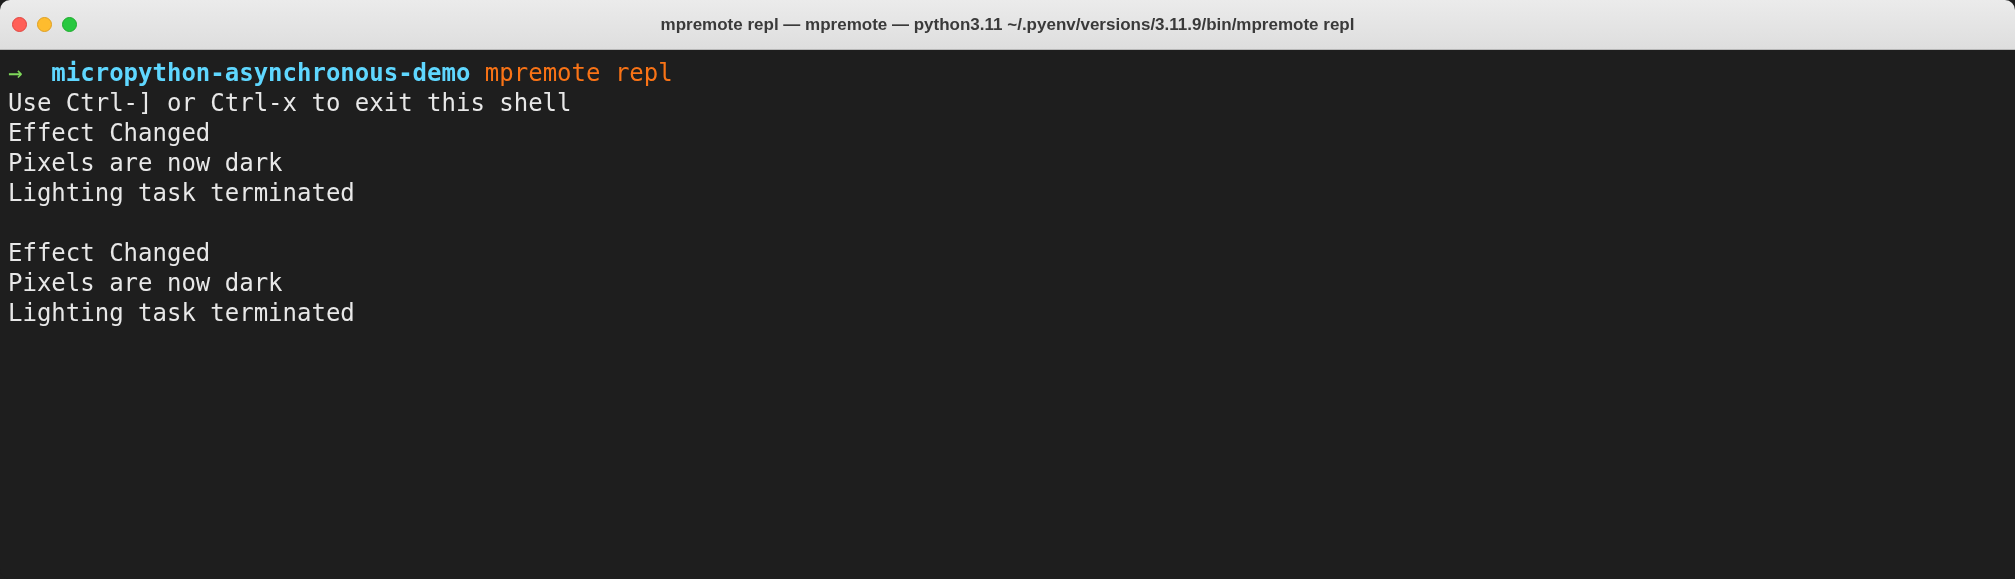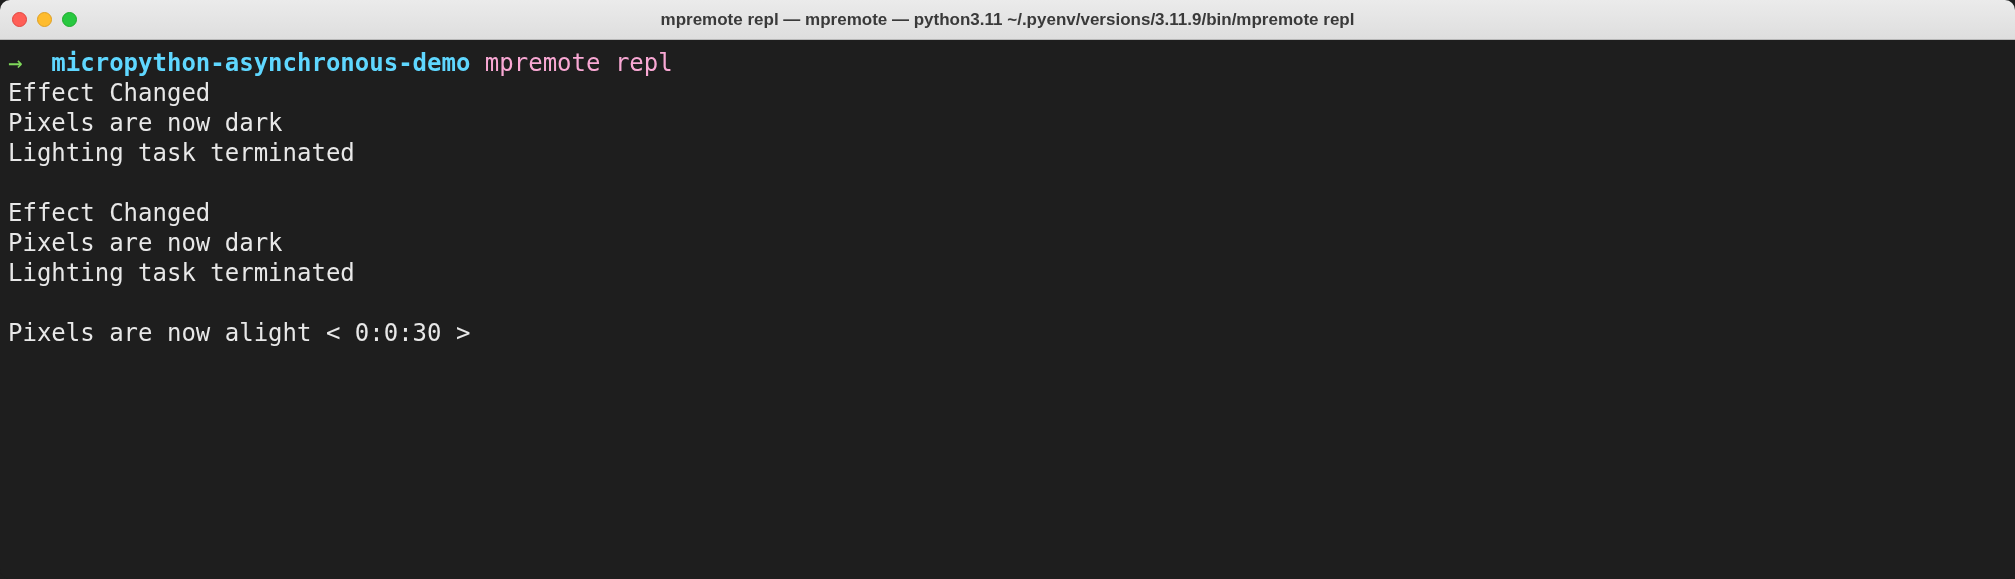--- a/index.html
+++ b/index.html
@@ -15,21 +15,21 @@
       overflow: hidden;
     }
     .window {
       width: 100%;
       height: 100%;
       border-radius: 10px;
       overflow: hidden;
       background: #1e1e1e;
     }
     .titlebar {
-      height: 40px;
+      height: 50px;
       background: linear-gradient(to bottom, #ebebeb, #dedede);
       border-bottom: 1px solid #b8b8b8;
       display: flex;
       align-items: center;
       padding: 0 12px;
       position: relative;
     }
     .traffic-lights {
       display: flex;
       gap: 10px;
@@ -77,40 +77,40 @@
     }
     .prompt-arrow {
       color: #7fd85a;
     }
     .cwd {
       color: #5fd7ff;
       font-weight: bold;
       text-align: center;
     }
     .cmd {
-      color: #f9a8d4;
+      color: #f97316;
     }
   </style>
 </head>
 <body>
 
 <div class="window">
   <div class="titlebar">
     <div class="traffic-lights">
       <div class="traffic-light close"></div>
       <div class="traffic-light minimize"></div>
       <div class="traffic-light maximize"></div>
     </div>
     <div class="window-title">mpremote repl — mpremote — python3.11 ~/.pyenv/versions/3.11.9/bin/mpremote repl</div>
   </div>
   <div class="terminal">
     <div class="line"><span class="prompt-arrow">→</span>  <span class="cwd">micropython-asynchronous-demo</span> <span class="cmd">mpremote repl</span></div>
+    <div class="line">Use Ctrl-] or Ctrl-x to exit this shell</div>
     <div class="line">Effect Changed</div>
     <div class="line">Pixels are now dark</div>
     <div class="line">Lighting task terminated</div>
     <div class="line"></div>
     <div class="line">Effect Changed</div>
     <div class="line">Pixels are now dark</div>
     <div class="line">Lighting task terminated</div>
     <div class="line"></div>
-    <div class="line">Pixels are now alight &lt; 0:0:30 &gt;</div>
   </div>
 </div>
 
 </body></html>

